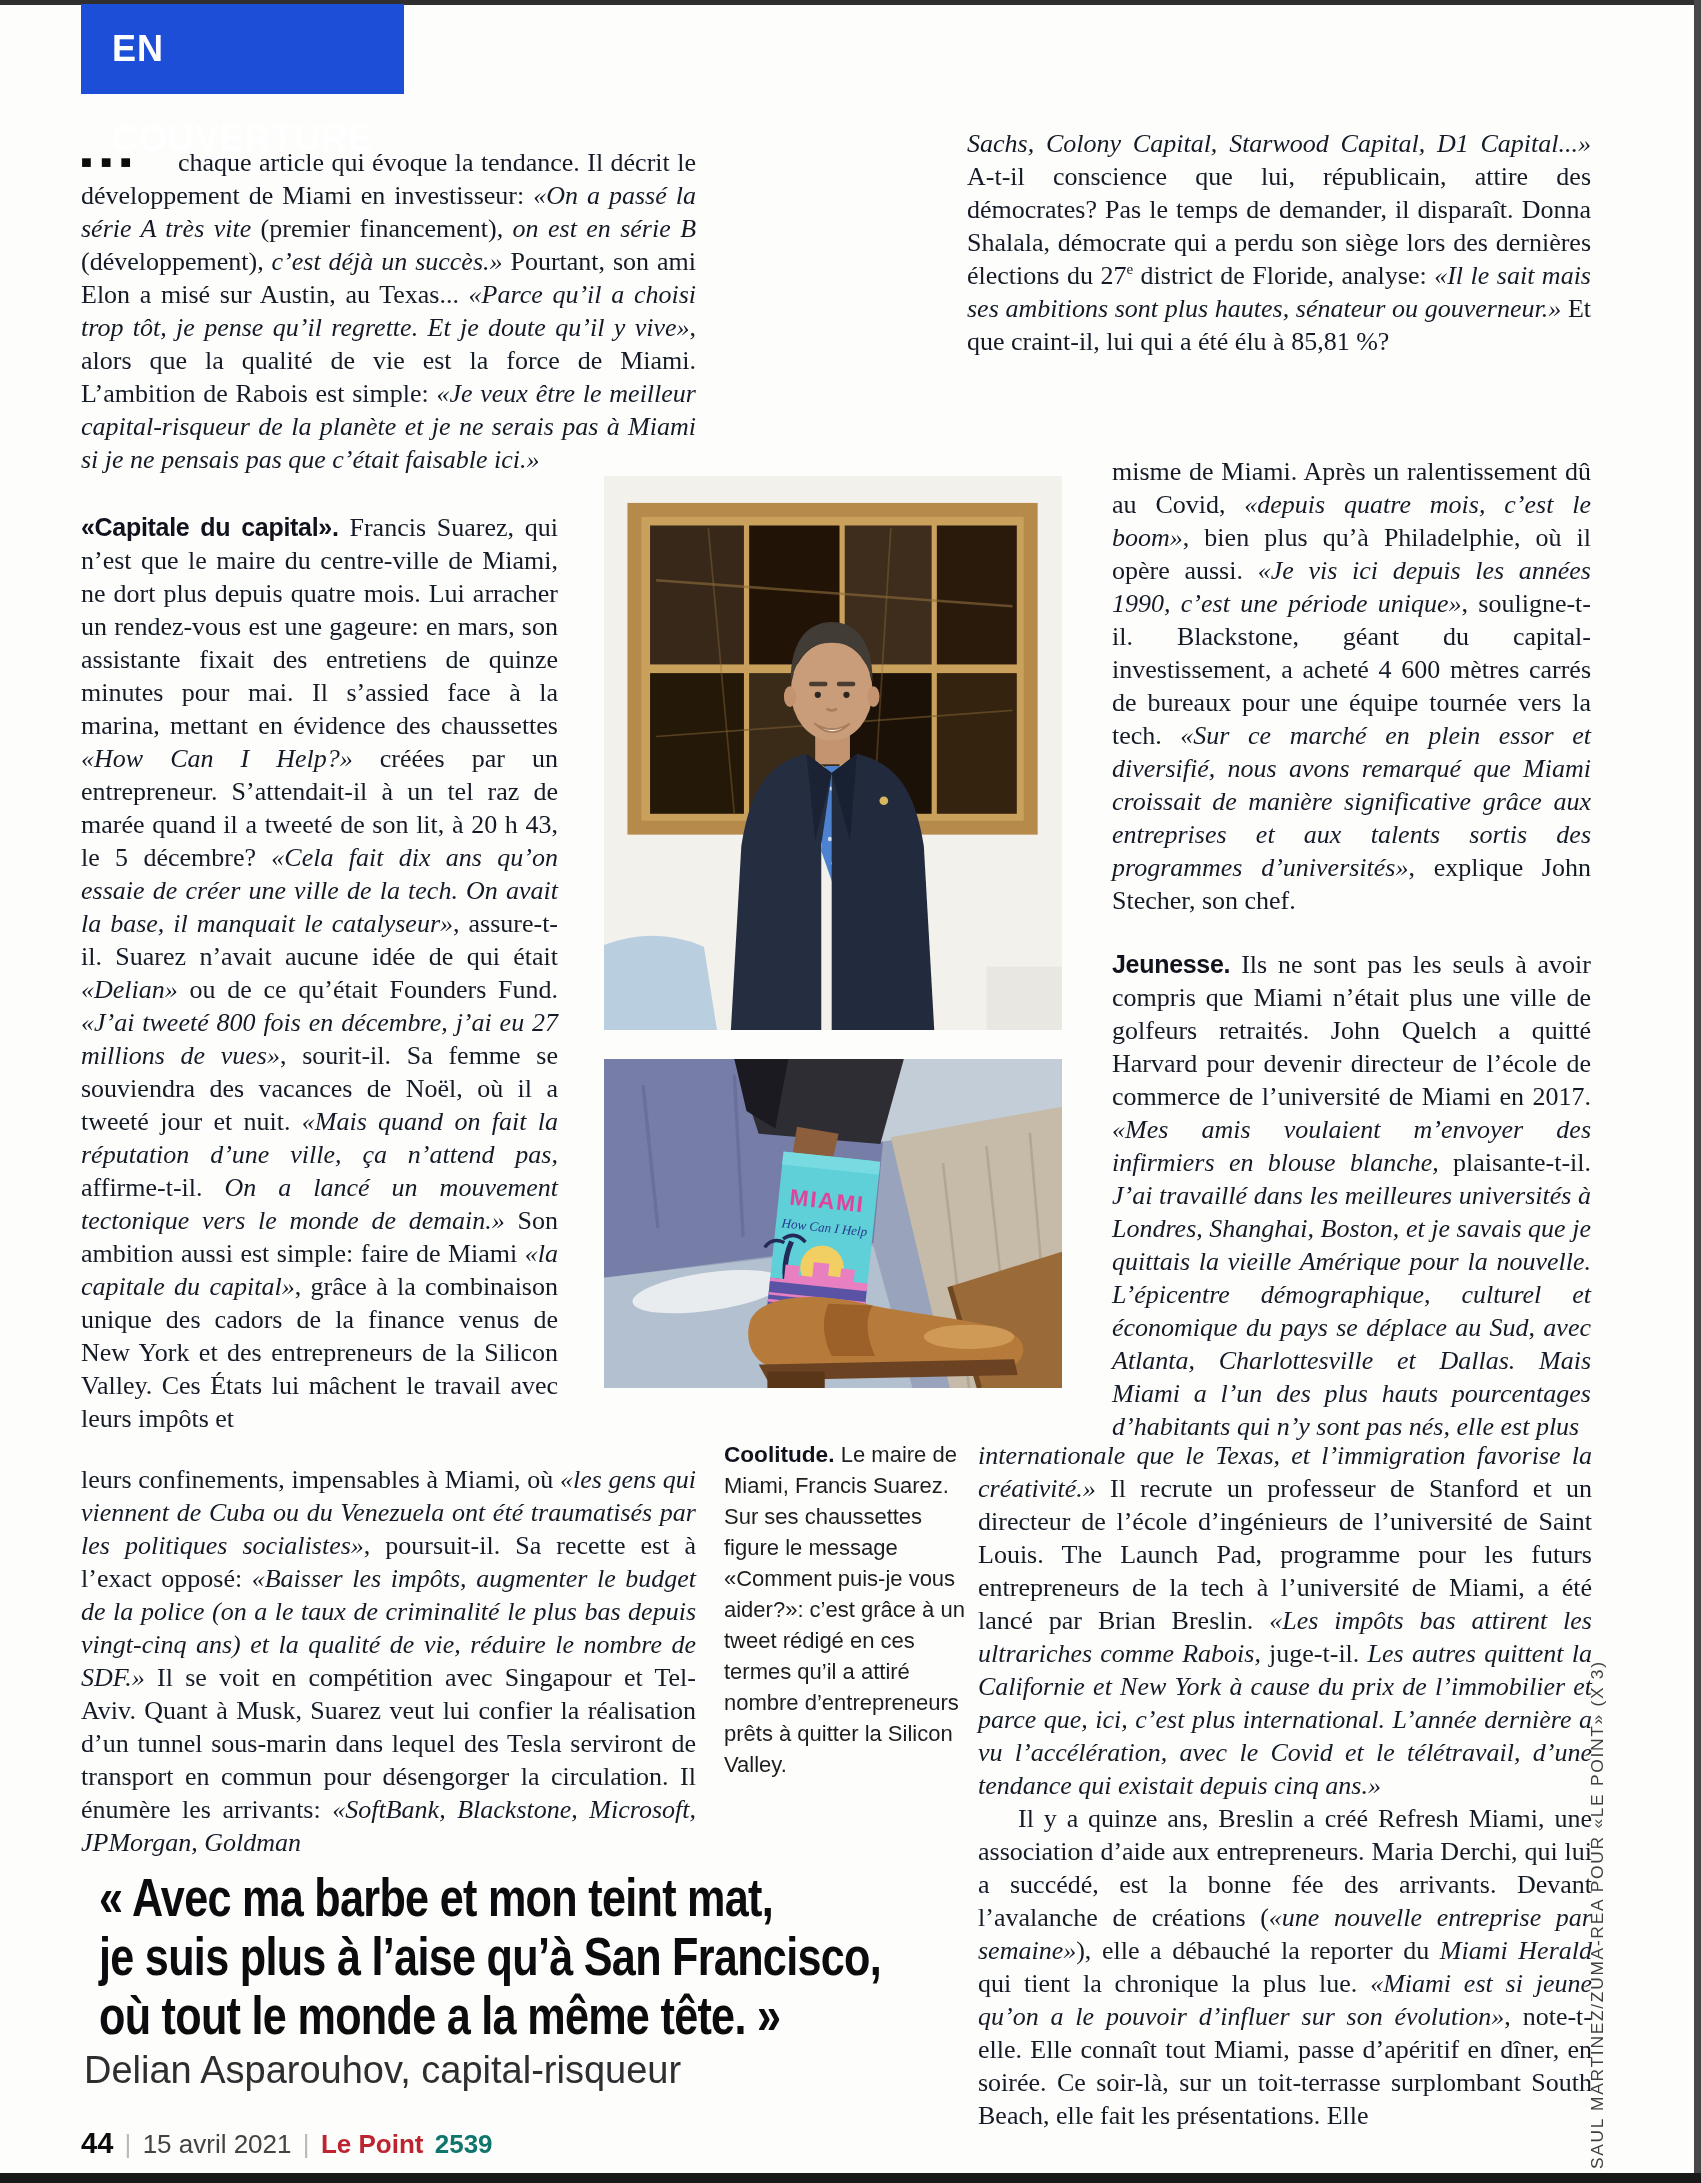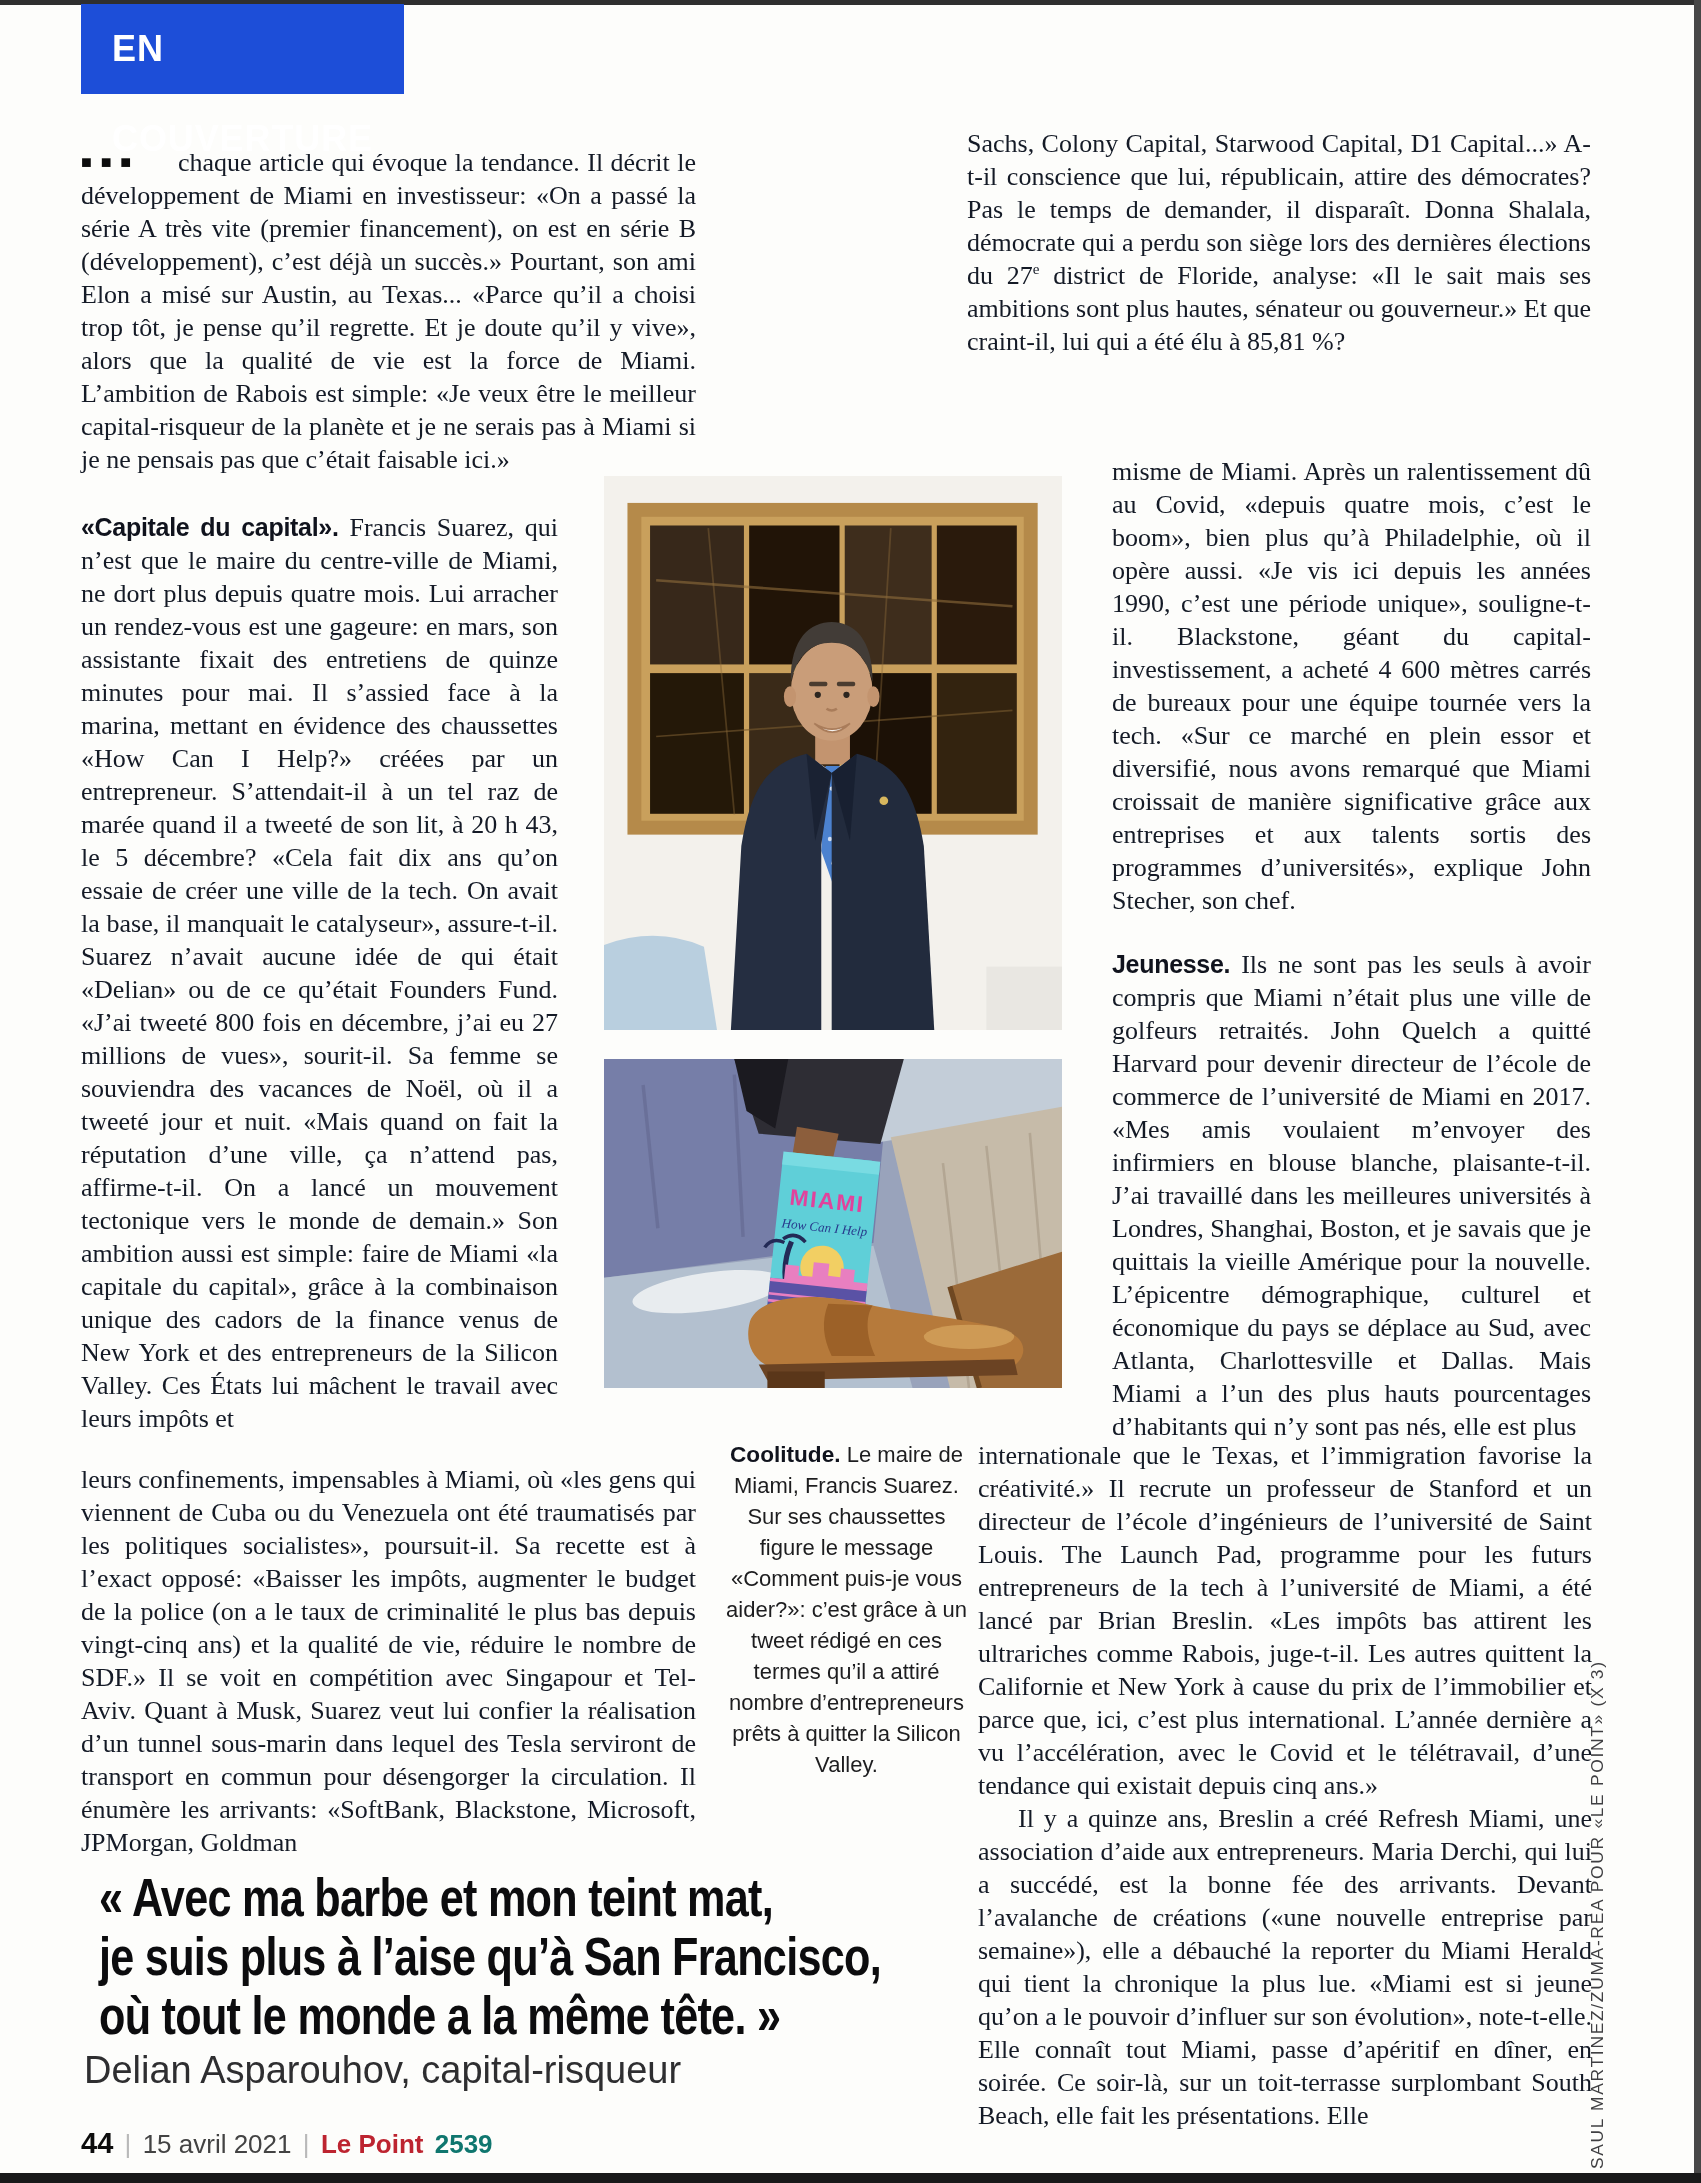--- a/index.html
+++ b/index.html
@@ -11,33 +11,33 @@
   .edge-bottom{position:absolute;left:0;bottom:0;width:100%;height:9.6px;background:#191919;}
   
   .badge{position:absolute;left:81px;top:4.3px;width:323px;height:90px;background:#1d4ed8;
          font-family:"Liberation Sans",sans-serif;font-weight:700;font-size:36px;letter-spacing:0.9px;
          color:#ffffff;line-height:90px;padding-left:31px;box-sizing:border-box;}
   
   .body{text-align:justify;font-size:26px;line-height:33px;}
   .para{margin:0;padding:0;}
   .para.ind{text-indent:40px;}
   .para.gap{margin-top:31px;}
-  .i{}
+  .i{font-style:italic;}
   .bh{font-family:"Liberation Sans",sans-serif;font-weight:700;font-size:25px;letter-spacing:-0.3px;color:#10131d;}
   .sq{font-size:18px;letter-spacing:7.8px;margin-right:38px;vertical-align:2.6px;color:#0c0c0c;}
   sup{font-size:0.58em;vertical-align:super;line-height:0;}
   .lead    {position:absolute;left:81px; top:146px; width:615px;}
   .c1upper {position:absolute;left:81px; top:511px; width:477px;}
   .c1lower {position:absolute;left:81px; top:1439px;width:615px;margin-top:24px;}
   .c3upper {position:absolute;left:967px;top:127px; width:624px;}
   .c3wrap  {position:absolute;left:1112px;top:455px; width:479px;}
   .c3lower {position:absolute;left:978px;top:1439px;width:614px;}
   
   .caption{position:absolute;left:724px;top:1439px;width:245px;font-family:"Liberation Sans",sans-serif;
-           font-size:22px;line-height:31px;color:#1d1d1f;text-align:center;}
+           font-size:22px;line-height:31px;color:#1d1d1f;text-align:left;}
   .caption .para{text-indent:0;}
   .caption .bh{font-size:22.6px;letter-spacing:0;}
   
   .quote{position:absolute;left:83px;top:1868px;width:999px;font-family:"Liberation Sans",sans-serif;
          font-weight:700;font-size:54px;line-height:59px;letter-spacing:-0.9px;color:#0c0c0e;margin-left:16px;}
   .qline{transform:scaleX(0.8);transform-origin:0 50%;white-space:nowrap;}
   .attribution{position:absolute;left:84px;top:2049px;font-family:"Liberation Sans",sans-serif;
          font-size:38px;color:#2e2e30;}
   
   .footer{position:absolute;left:81px;top:2127px;font-family:"Liberation Sans",sans-serif;

